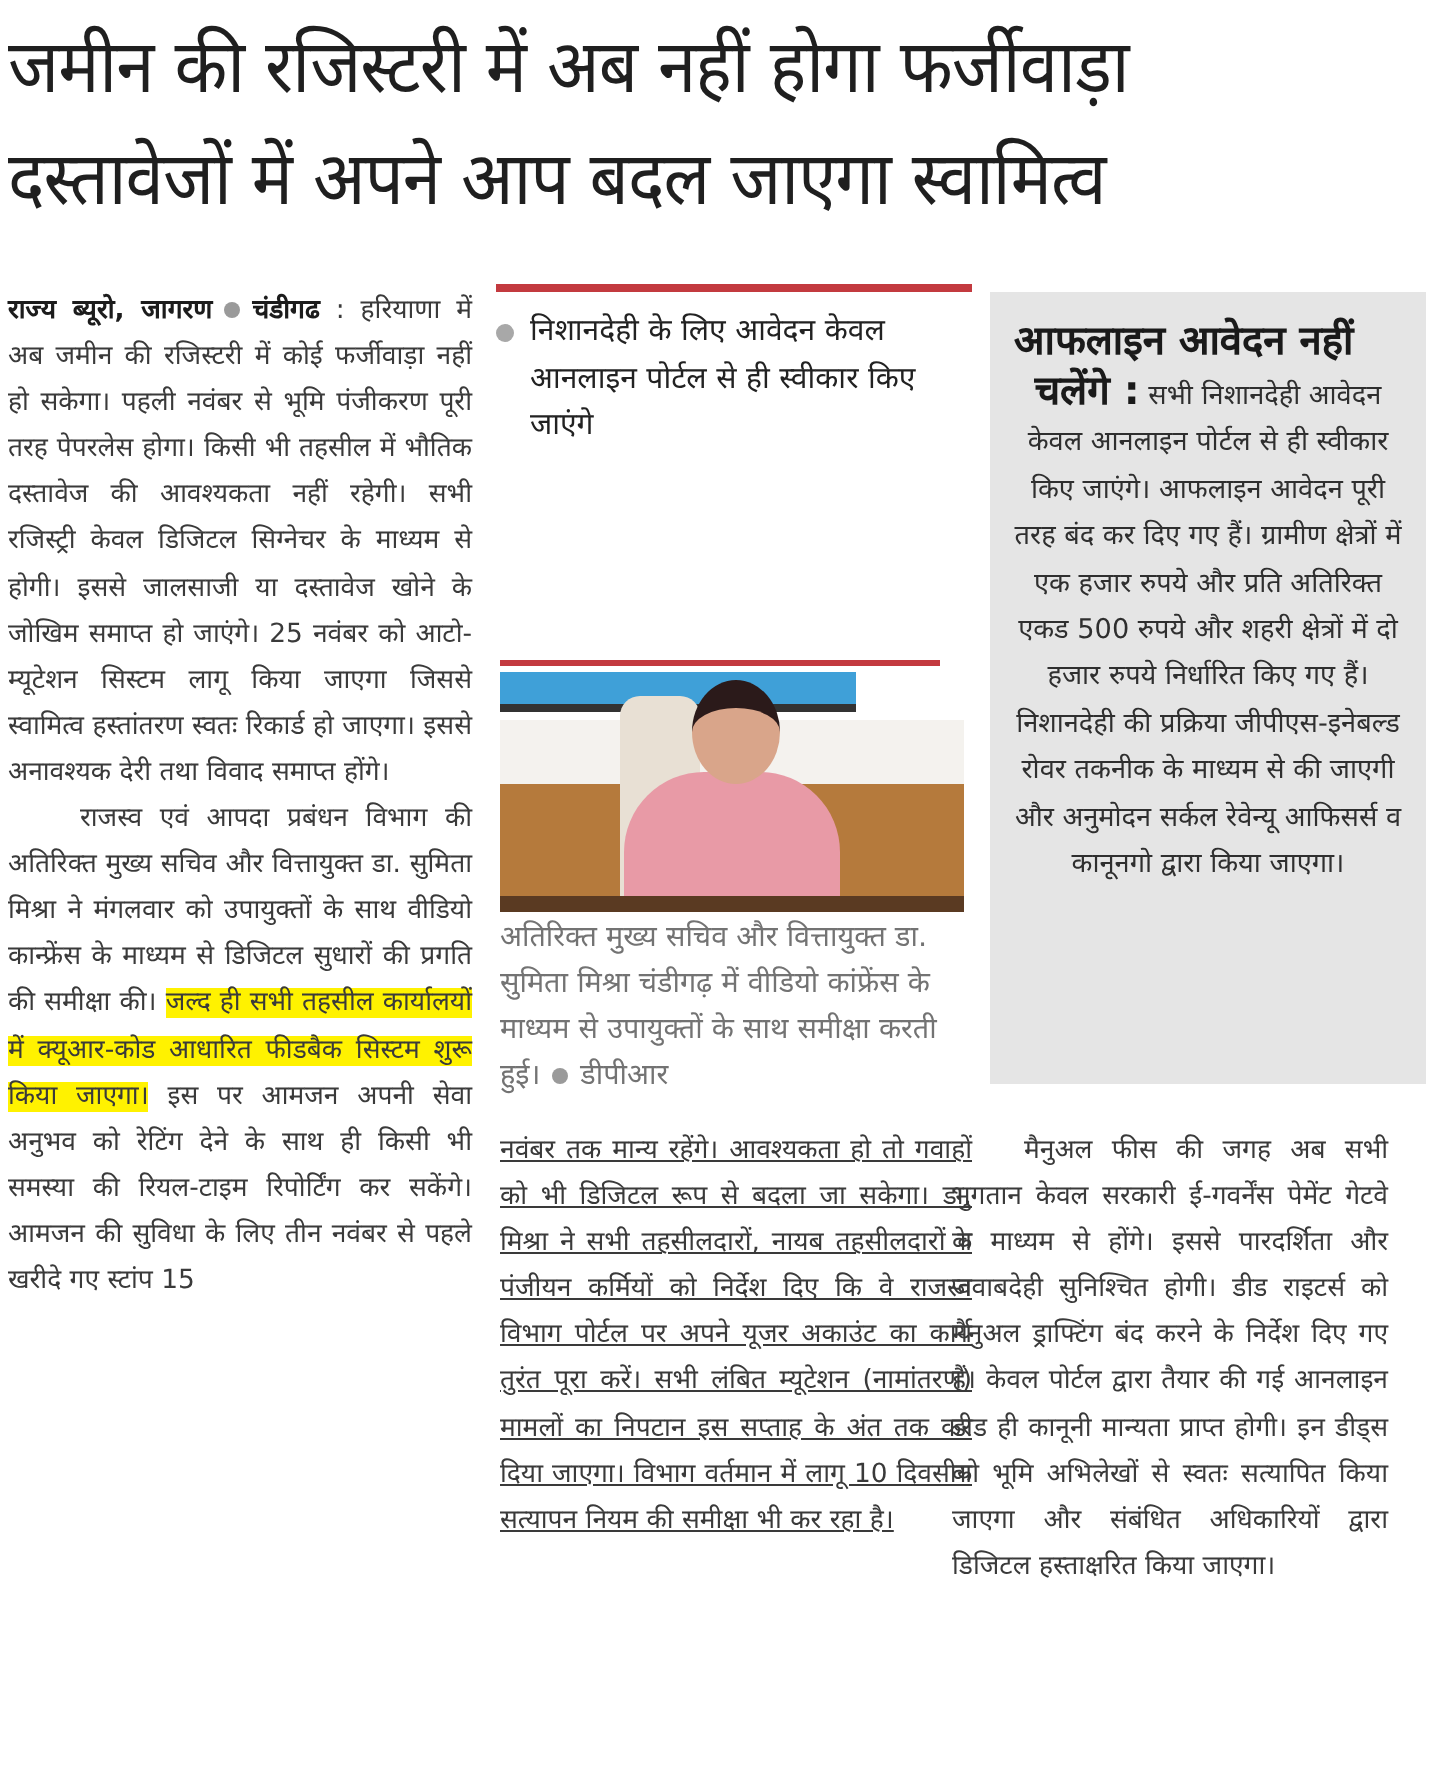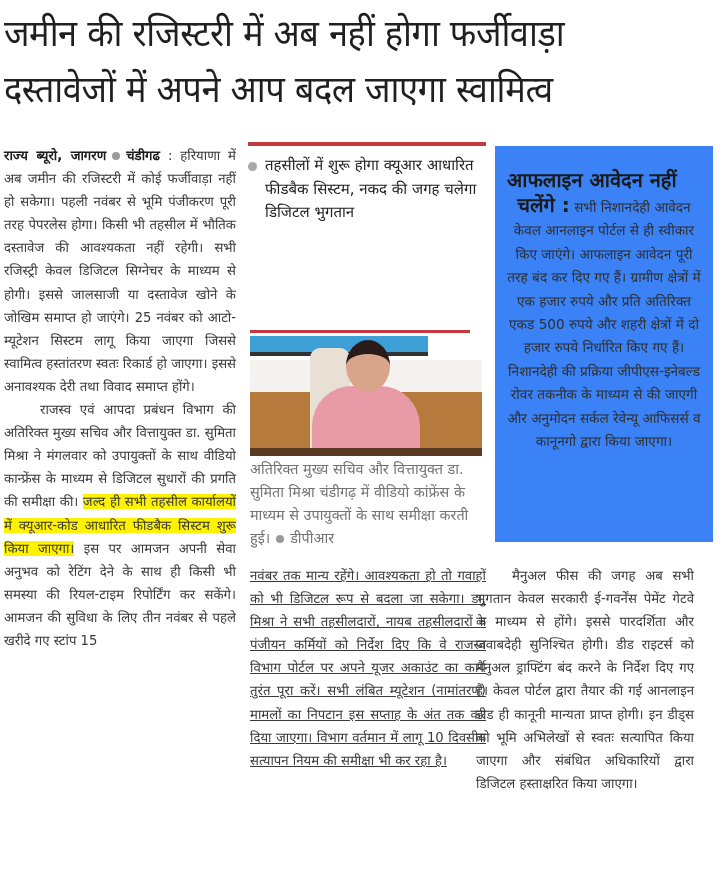--- a/index.html
+++ b/index.html
@@ -29,21 +29,21 @@
   .photo .screen { position: absolute; left: 0; top: 6px; width: 178px; height: 20px; background: #3fa0d8; border-bottom: 4px solid #333; }
   .photo .wall { position: absolute; left: 0; top: 30px; width: 232px; height: 36px; background: #f4f2ee; }
   .photo .panel { position: absolute; left: 0; top: 62px; width: 232px; height: 64px; background: #b57a3c; }
   .photo .chair { position: absolute; left: 60px; top: 18px; width: 40px; height: 100px; background: #e8e0d4; border-radius: 10px 10px 0 0; }
   .photo .body { position: absolute; left: 62px; top: 56px; width: 108px; height: 70px; background: #e89aa6; border-radius: 40px 40px 0 0; }
   .photo .head { position: absolute; left: 96px; top: 10px; width: 44px; height: 52px; background: #d9a58a; border-radius: 50%; border-top: 14px solid #2b1a1a; }
   .photo .desk { position: absolute; left: 0; top: 118px; width: 232px; height: 8px; background: #5a3a22; }
 
   .caption { position: absolute; left: 250px; top: 458px; width: 236px; font-size: 14.4px; line-height: 23px; color: #737373; }
 
-  .sidebox { position: absolute; left: 495px; top: 146px; width: 218px; height: 396px; background: #3b82f6; padding: 20px 12px; }
+  .sidebox { position: absolute; left: 495px; top: 146px; width: 218px; height: 396px; background: #e5e5e5; padding: 10px 12px; }
   .sidebox .title { font-size: 20px; line-height: 28px; font-weight: bold; color: #1a1a1a; }
   .sidebox .body { font-size: 13.6px; line-height: 23.4px; color: #2f2f2f; text-align: center; }
   .sidebox .lead { font-size: 20px; font-weight: bold; color: #1a1a1a; }
 
   .col2b { left: 250px; top: 564px; width: 236px; text-decoration: underline; }
   .col3b { left: 476px; top: 564px; width: 218px; }
 </style>
 </head>
 <body>
 
@@ -59,21 +59,21 @@
   </p>
   <p class="indent last">
     <span>राजस्व एवं आपदा प्रबंधन विभाग की अतिरिक्त मुख्य सचिव और वित्तायुक्त डा. सुमिता मिश्रा ने मंगलवार को उपायुक्तों के साथ वीडियो कान्फ्रेंस के माध्यम से डिजिटल सुधारों की प्रगति की समीक्षा की। </span><span class="hl">जल्द ही सभी तहसील कार्यालयों में क्यूआर-कोड आधारित फीडबैक सिस्टम शुरू किया जाएगा।</span><span> इस पर आमजन अपनी सेवा अनुभव को रेटिंग देने के साथ ही किसी भी समस्या की रियल-टाइम रिपोर्टिंग कर सकेंगे। आमजन की सुविधा के लिए तीन नवंबर से पहले खरीदे गए स्टांप 15</span>
   </p>
 </div>
 
 <div class="col2-top">
   <div class="redrule"></div>
   <div class="bullet">
     <span class="b"></span>
-    <span>तहसीलों में शुरू होगा क्यूआर आधारित फीडबैक सिस्टम, नकद की जगह चलेगा डिजिटल भुगतान</span>
+    <span>निशानदेही के लिए आवेदन केवल आनलाइन पोर्टल से ही स्वीकार किए जाएंगे</span>
   </div>
 </div>
 
 <div class="photo">
   <div class="redrule2"></div>
   <div class="screen"></div>
   <div class="wall"></div>
   <div class="panel"></div>
   <div class="chair"></div>
   <div class="body"></div>

